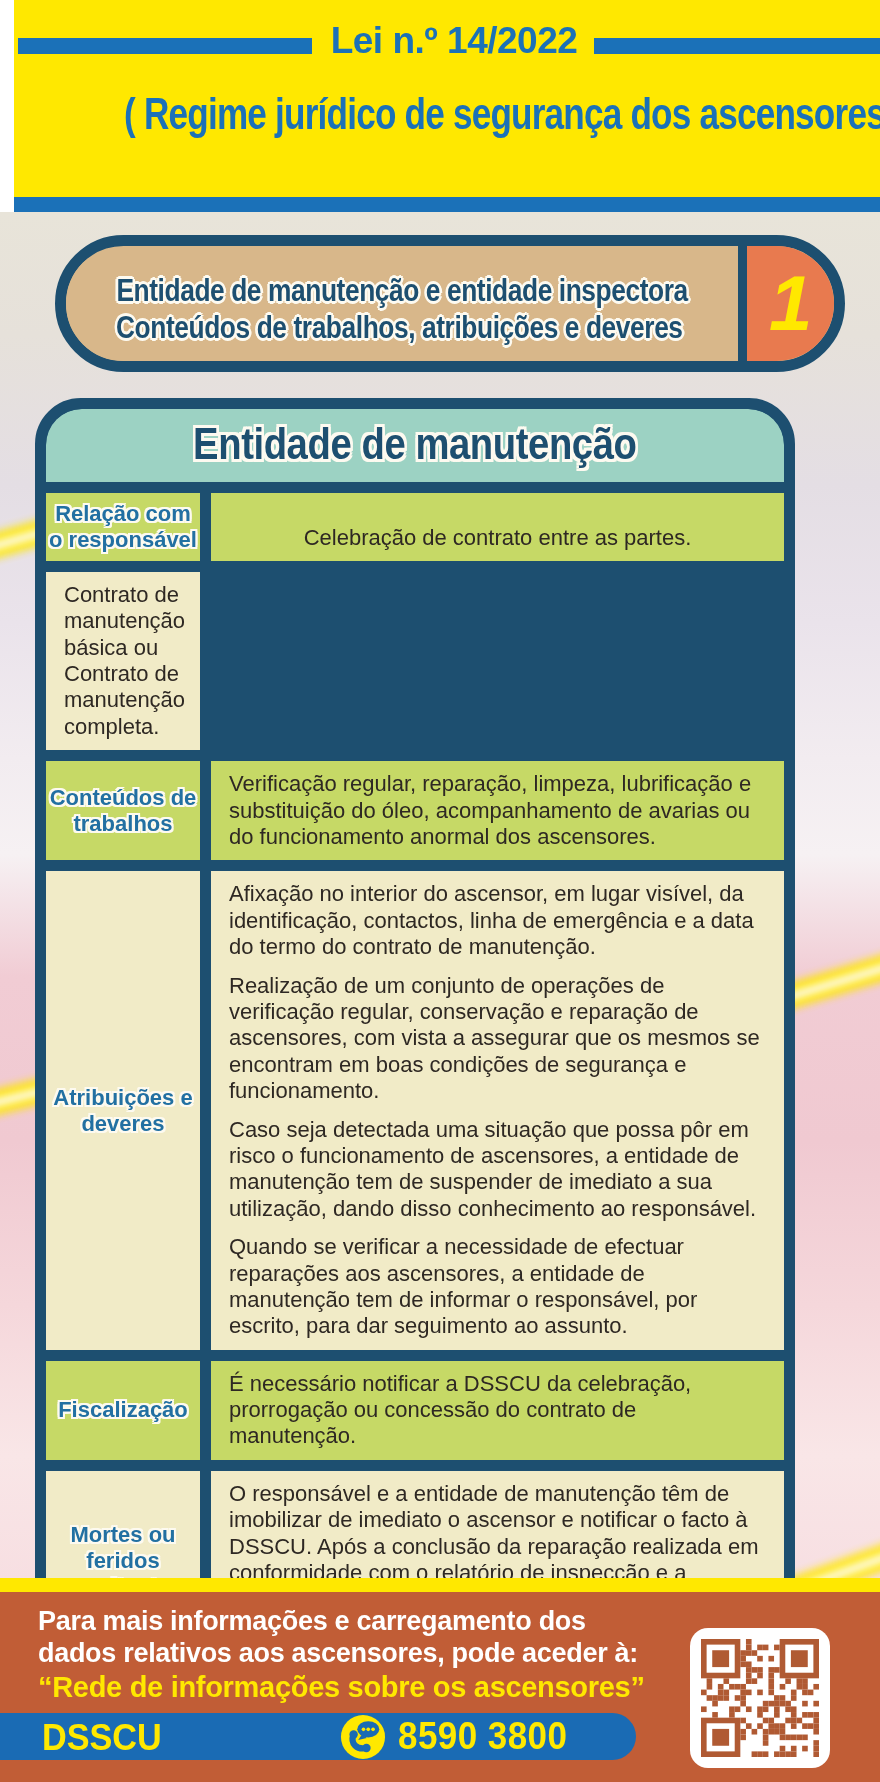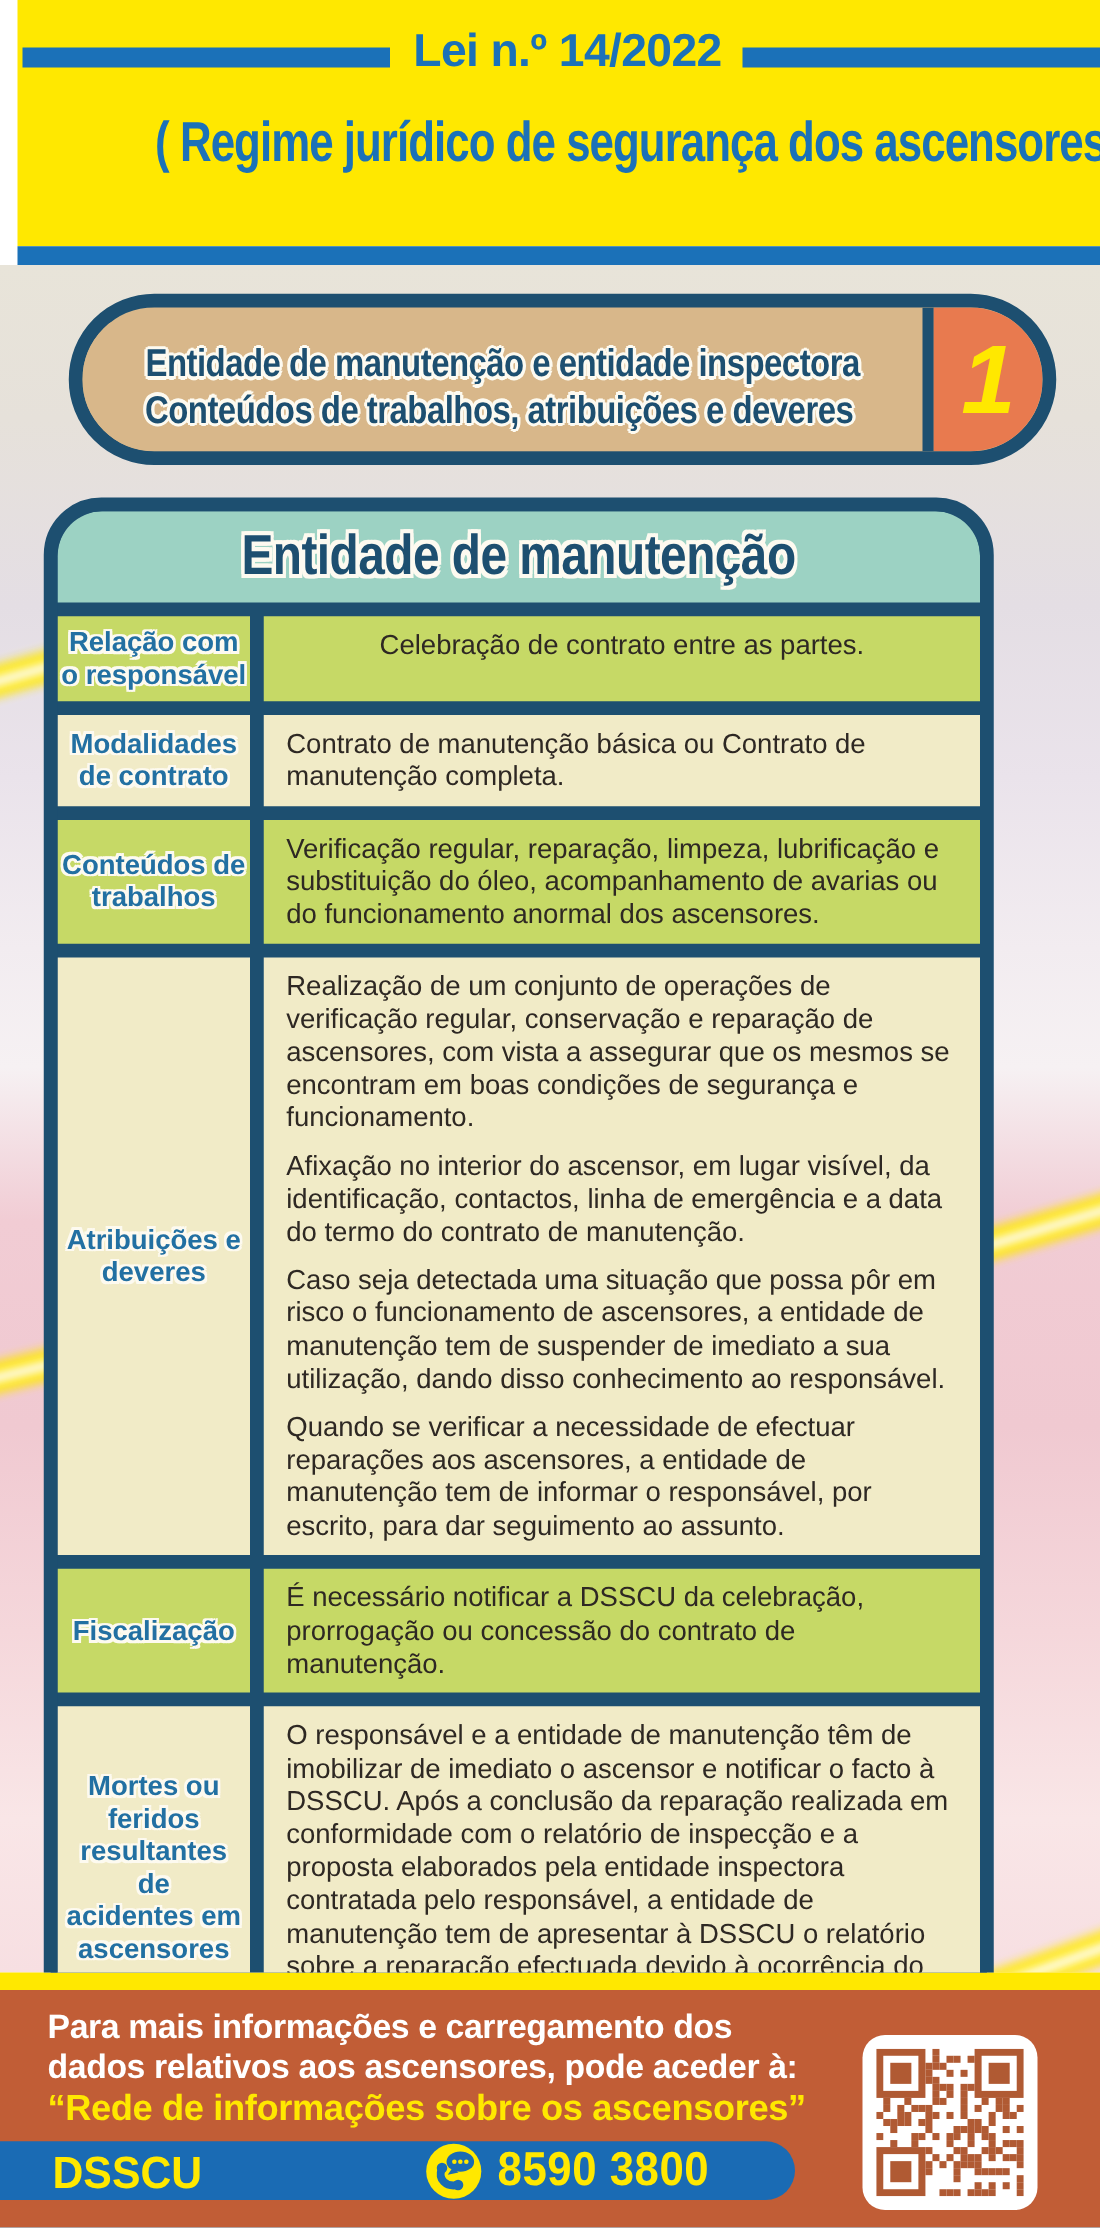--- a/index.html
+++ b/index.html
@@ -63,21 +63,21 @@
       0 -3px 0 var(--outline),0 3px 0 var(--outline);}
   .trow{display:grid;grid-template-columns:154px 1fr;gap:11px;}
   .tone-green .tcell{background:var(--green);}
   .tone-cream .tcell{background:var(--cream);}
   .tlabel{display:flex;align-items:center;justify-content:center;text-align:center;
     padding:8px 3px;font-size:22px;font-weight:bold;color:var(--label-blue);
     white-space:pre-line;line-height:1.18;
     text-shadow:-2px -2px 0 var(--outline),2px -2px 0 var(--outline),-2px 2px 0 var(--outline),
       2px 2px 0 var(--outline),-2px 0 0 var(--outline),2px 0 0 var(--outline),
       0 -2px 0 var(--outline),0 2px 0 var(--outline);}
-  .tcontent{display:flex;flex-direction:column;justify-content:flex-start;
+  .tcontent{display:flex;flex-direction:column;justify-content:flex-end;
     padding:10px 18px;font-size:22px;color:var(--body-text);line-height:1.2;}
   .tcontent p+p{margin-top:12px;}
   .tcontent.centered{text-align:center;}
   .trow:last-child .tlabel{border-bottom-left-radius:36px;}
   .trow:last-child .tcontent{border-bottom-right-radius:36px;}
 
   
   .footer{position:absolute;left:0;bottom:0;width:880px;height:204px;}
   .stripe{width:880px;height:14px;background:var(--yellow);}
   .orange{position:relative;width:880px;height:246px;background:var(--footer-orange);}
@@ -136,41 +136,39 @@
 
       <div class="trow tone-green">
         <div class="tcell tlabel">Relação com
 o responsável</div>
         <div class="tcell tcontent centered">
           <p>Celebração de contrato entre as partes.</p>
         </div>
       </div>
 
       <div class="trow tone-cream">
-        <div class="tcell tlabel">Modalidades
-de contrato</div>
         <div class="tcell tcontent">
           <p>Contrato de manutenção básica ou Contrato de manutenção completa.</p>
         </div>
       </div>
 
       <div class="trow tone-green">
         <div class="tcell tlabel">Conteúdos de
 trabalhos</div>
         <div class="tcell tcontent">
           <p>Verificação regular, reparação, limpeza, lubrificação e substituição do óleo, acompanhamento de avarias ou do funcionamento anormal dos ascensores.</p>
         </div>
       </div>
 
       <div class="trow tone-cream">
         <div class="tcell tlabel">Atribuições e
 deveres</div>
         <div class="tcell tcontent">
+          <p>Afixação no interior do ascensor, em lugar visível, da identificação, contactos, linha de emergência e a data do termo do contrato de manutenção.</p>
           <p>Realização de um conjunto de operações de verificação regular, conservação e reparação de ascensores, com vista a assegurar que os mesmos se encontram em boas condições de segurança e funcionamento.</p>
-          <p>Afixação no interior do ascensor, em lugar visível, da identificação, contactos, linha de emergência e a data do termo do contrato de manutenção.</p>
           <p>Caso seja detectada uma situação que possa pôr em risco o funcionamento de ascensores, a entidade de manutenção tem de suspender de imediato a sua utilização, dando disso conhecimento ao responsável.</p>
           <p>Quando se verificar a necessidade de efectuar reparações aos ascensores, a entidade de manutenção tem de informar o responsável, por escrito, para dar seguimento ao assunto.</p>
         </div>
       </div>
 
       <div class="trow tone-green">
         <div class="tcell tlabel">Fiscalização</div>
         <div class="tcell tcontent">
           <p>É necessário notificar a DSSCU da celebração, prorrogação ou concessão do contrato de manutenção.</p>
         </div>

